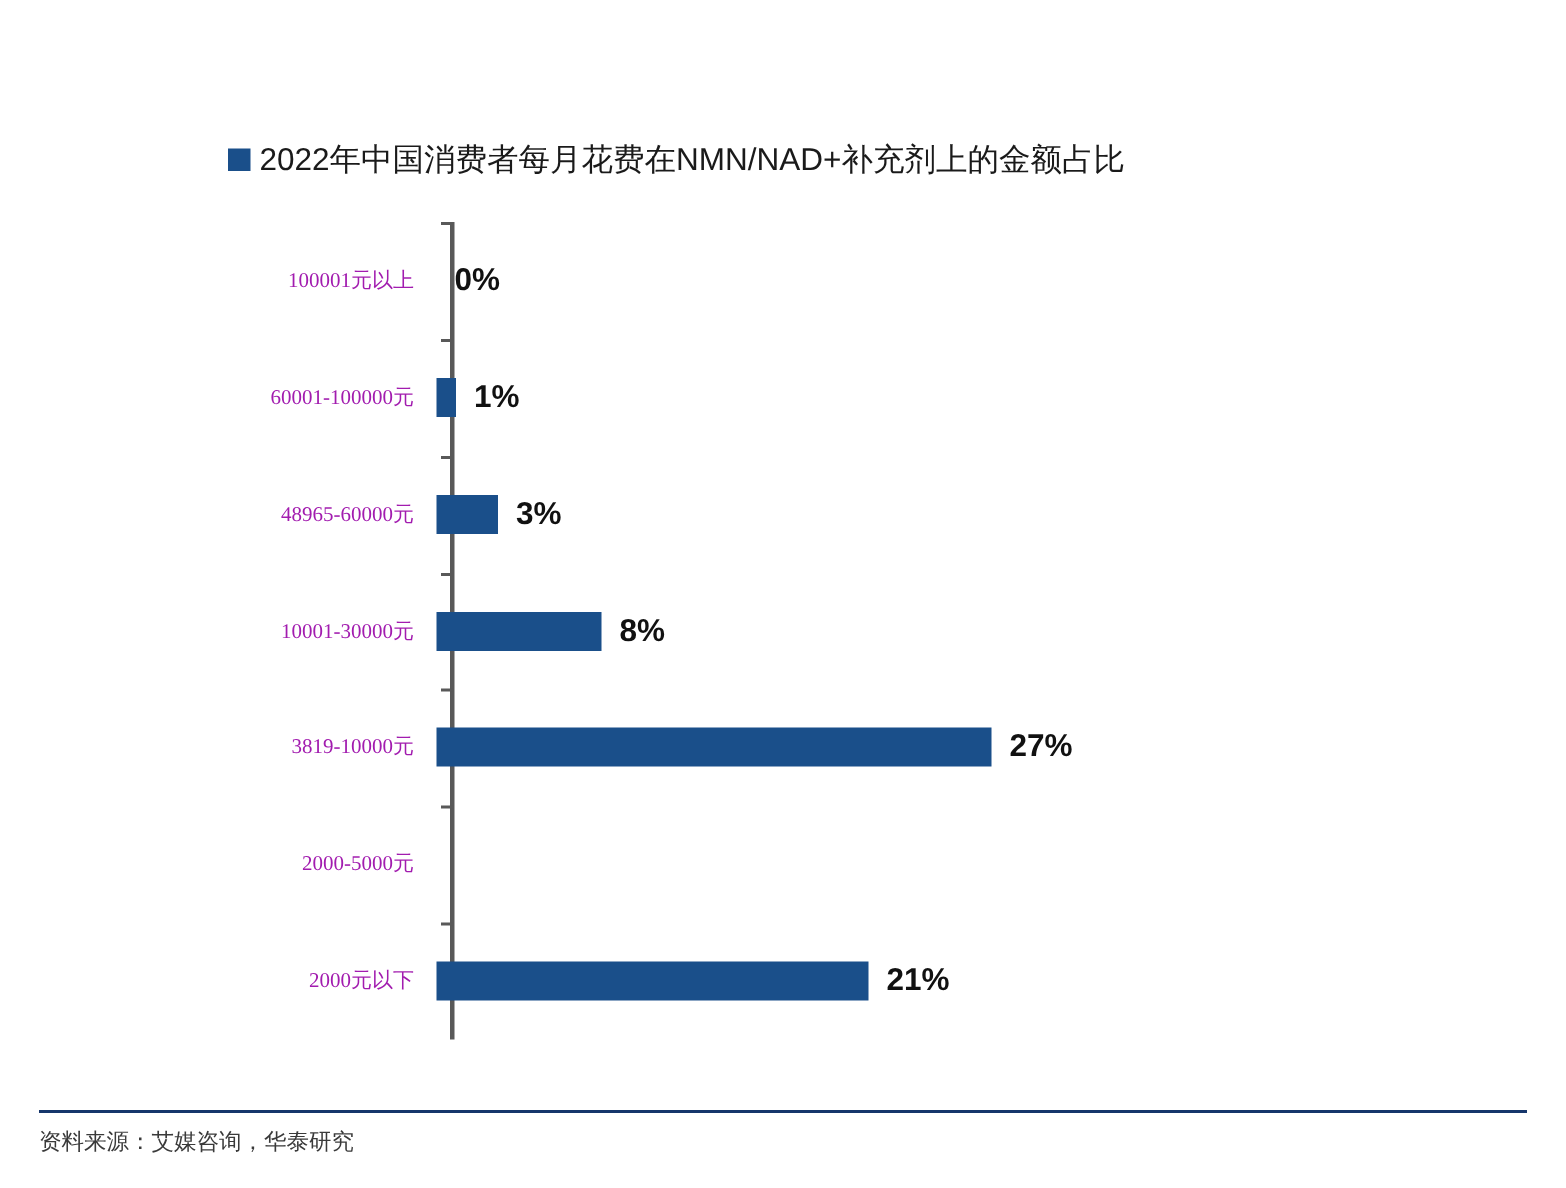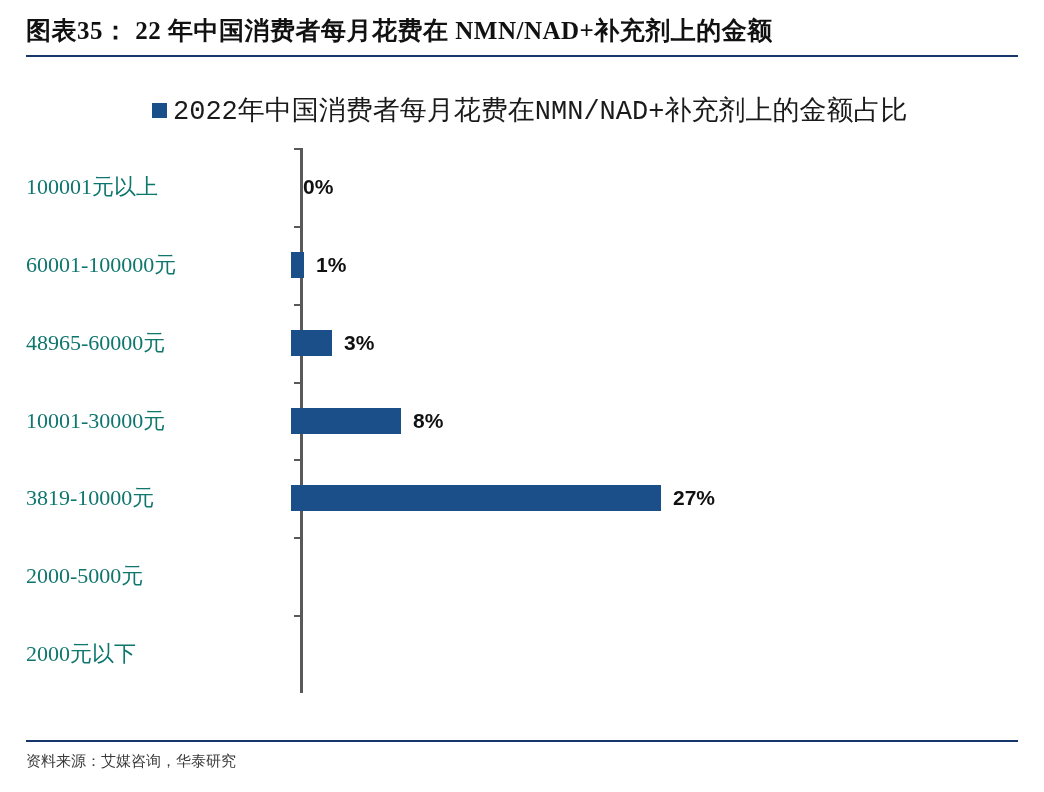--- a/index.html
+++ b/index.html
@@ -50,22 +50,22 @@
     align-items: center;
     gap: 6px;
   }
   .legend-swatch {
     width: 15px;
     height: 15px;
     background: #1a4f8a;
     display: inline-block;
   }
   .legend-label {
-    font-family: Liberation Mono, monospace;
-    font-size: 27px;
+    font-family: Liberation Sans, sans-serif;
+    font-size: 21px;
     color: #1a1a1a;
     white-space: nowrap;
   }
   
   .plot {
     position: absolute;
     left: 26px;
     top: 140px;
     width: 992px;
     height: 560px;
@@ -88,24 +88,25 @@
     flex-direction: column;
   }
   .row {
     flex: 1 1 0;
     display: flex;
     align-items: center;
     position: relative;
   }
   .row-label {
     width: 262px;
+    text-align: right;
     padding-right: 12px;
     font-family: "Liberation Serif", serif;
-    font-size: 22px;
-    color: #0f766e;
+    font-size: 14px;
+    color: #a21caf;
     white-space: nowrap;
     box-sizing: border-box;
   }
   .tick {
     position: absolute;
     left: 268px;
     top: 0;
     width: 8px;
     height: 2px;
     background: #595959;
@@ -147,24 +148,20 @@
     font-size: 15px;
     color: #3a3a3a;
     white-space: nowrap;
   }
 </style>
 </head>
 <body>
 
 <div class="page">
 
-  <div class="title-block">
-    <div class="title-text">图表35： 22 年中国消费者每月花费在 NMN/NAD+补充剂上的金额</div>
-    <div class="title-rule"></div>
-  </div>
 
   <div class="legend">
     <span class="legend-swatch"></span>
     <span class="legend-label">2022年中国消费者每月花费在NMN/NAD+补充剂上的金额占比</span>
   </div>
 
   <div class="plot">
     <div class="axis-line"></div>
     <div class="rows">
 
@@ -214,20 +211,24 @@
       </div>
 
       <div class="row">
         <div class="row-label">2000-5000元</div>
         <div class="tick"></div>
       </div>
 
       <div class="row">
         <div class="row-label">2000元以下</div>
         <div class="tick"></div>
+        <div class="bar-wrap">
+          <div class="bar" style="width:288px"></div>
+          <div class="bar-value">21%</div>
+        </div>
       </div>
 
     </div>
   </div>
 
   <div class="footer-rule"></div>
   <div class="source">资料来源：艾媒咨询，华泰研究</div>
 
 </div>
 

